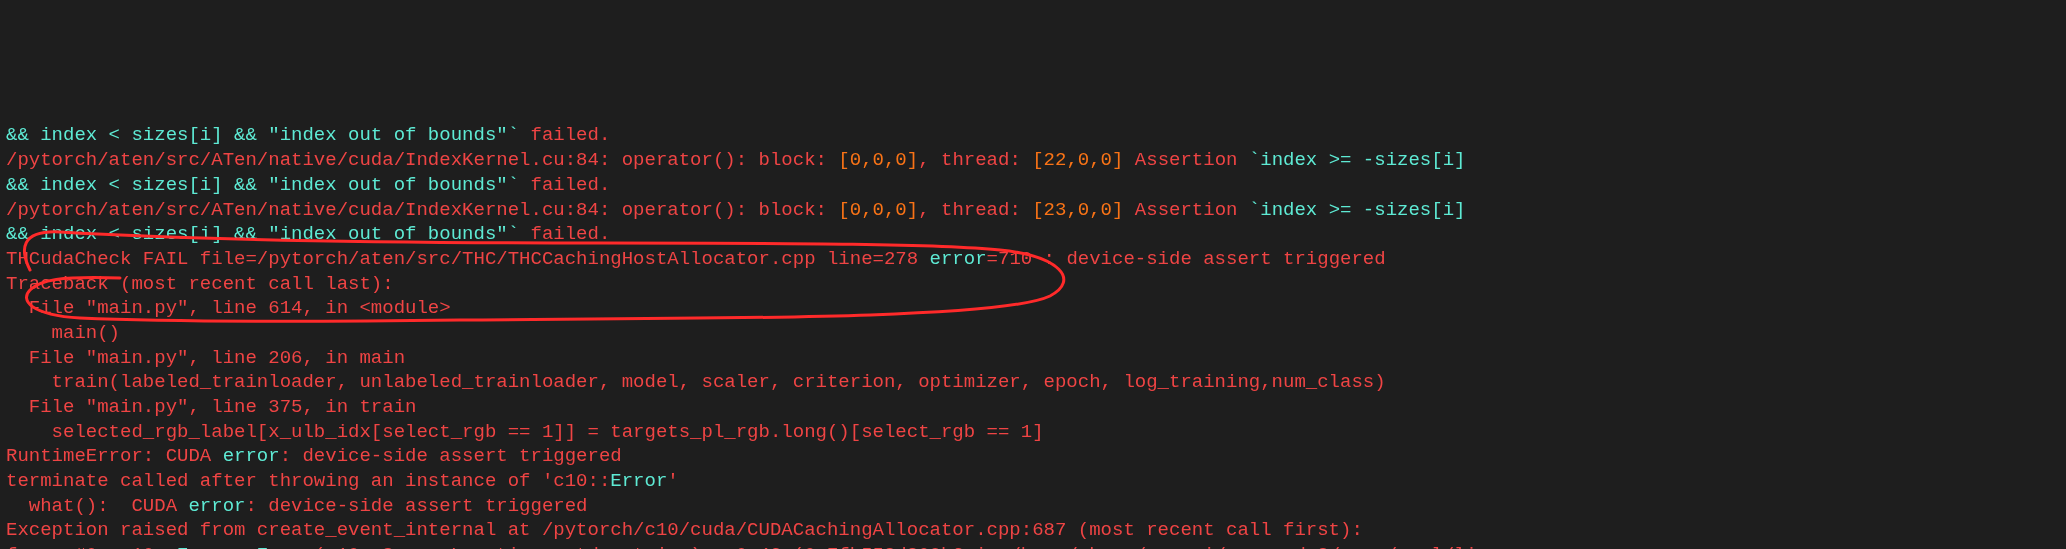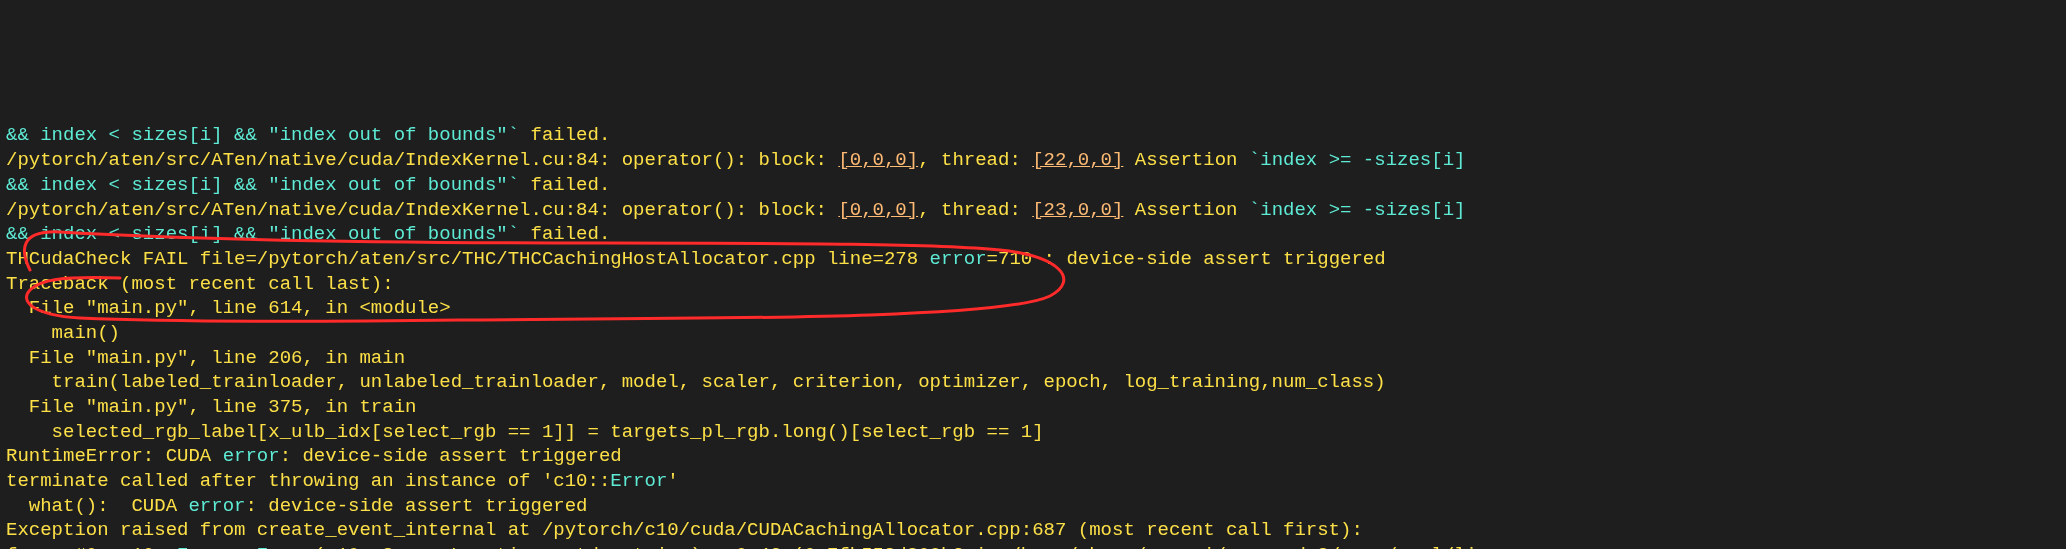--- a/index.html
+++ b/index.html
@@ -18,22 +18,22 @@
     width: 2066px;
     height: 549px;
     box-sizing: border-box;
     position: relative;
   }
   .line {
     display: block;
     white-space: pre;
   }
   .red { color: #5eead4; }
-  .white { color: #fde047; text-align: right; }
-  .cyan { color: #fdba74; text-decoration: underline; }
+  .white { color: #ef4444; text-align: right; }
+  .cyan { color: #f97316; }
   .scribble {
     position: absolute;
     pointer-events: none;
     top: 0;
     left: 0;
   }
 </style>
 </head>
 <body>
 

